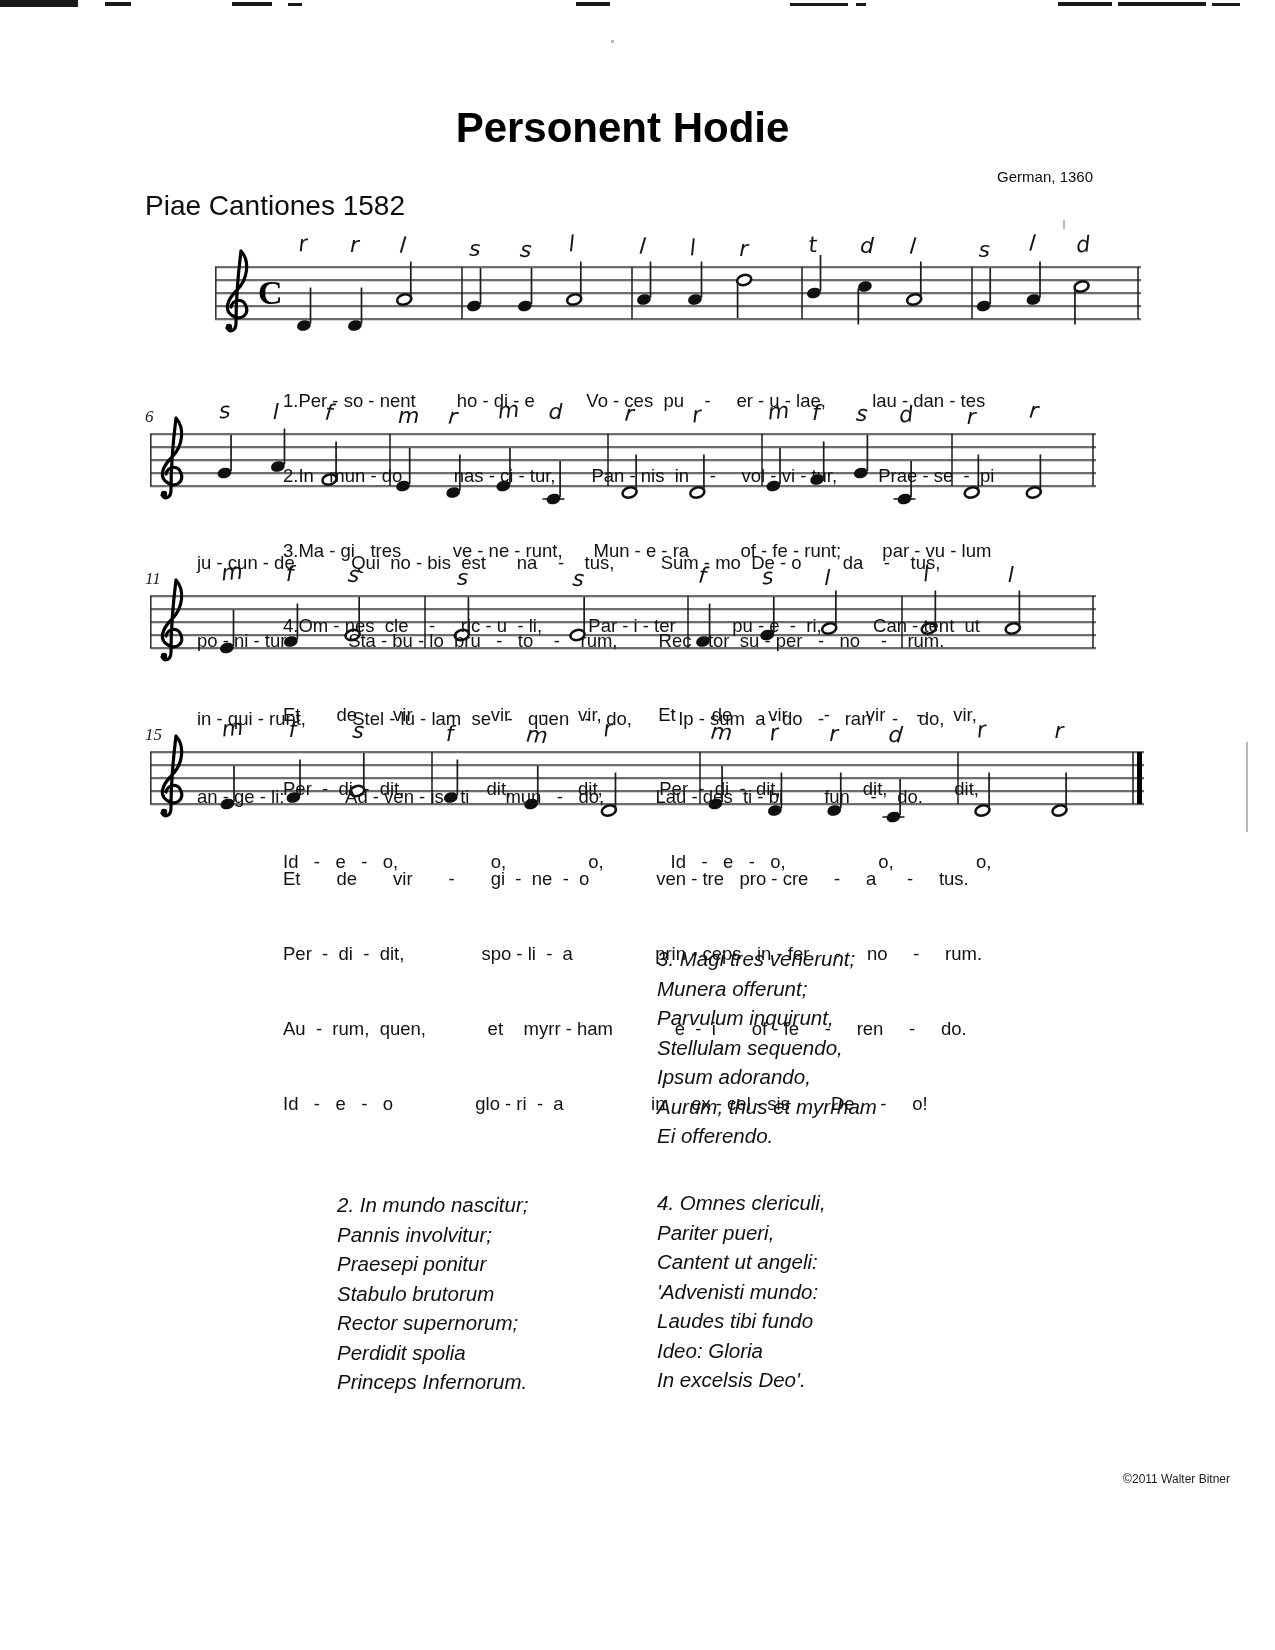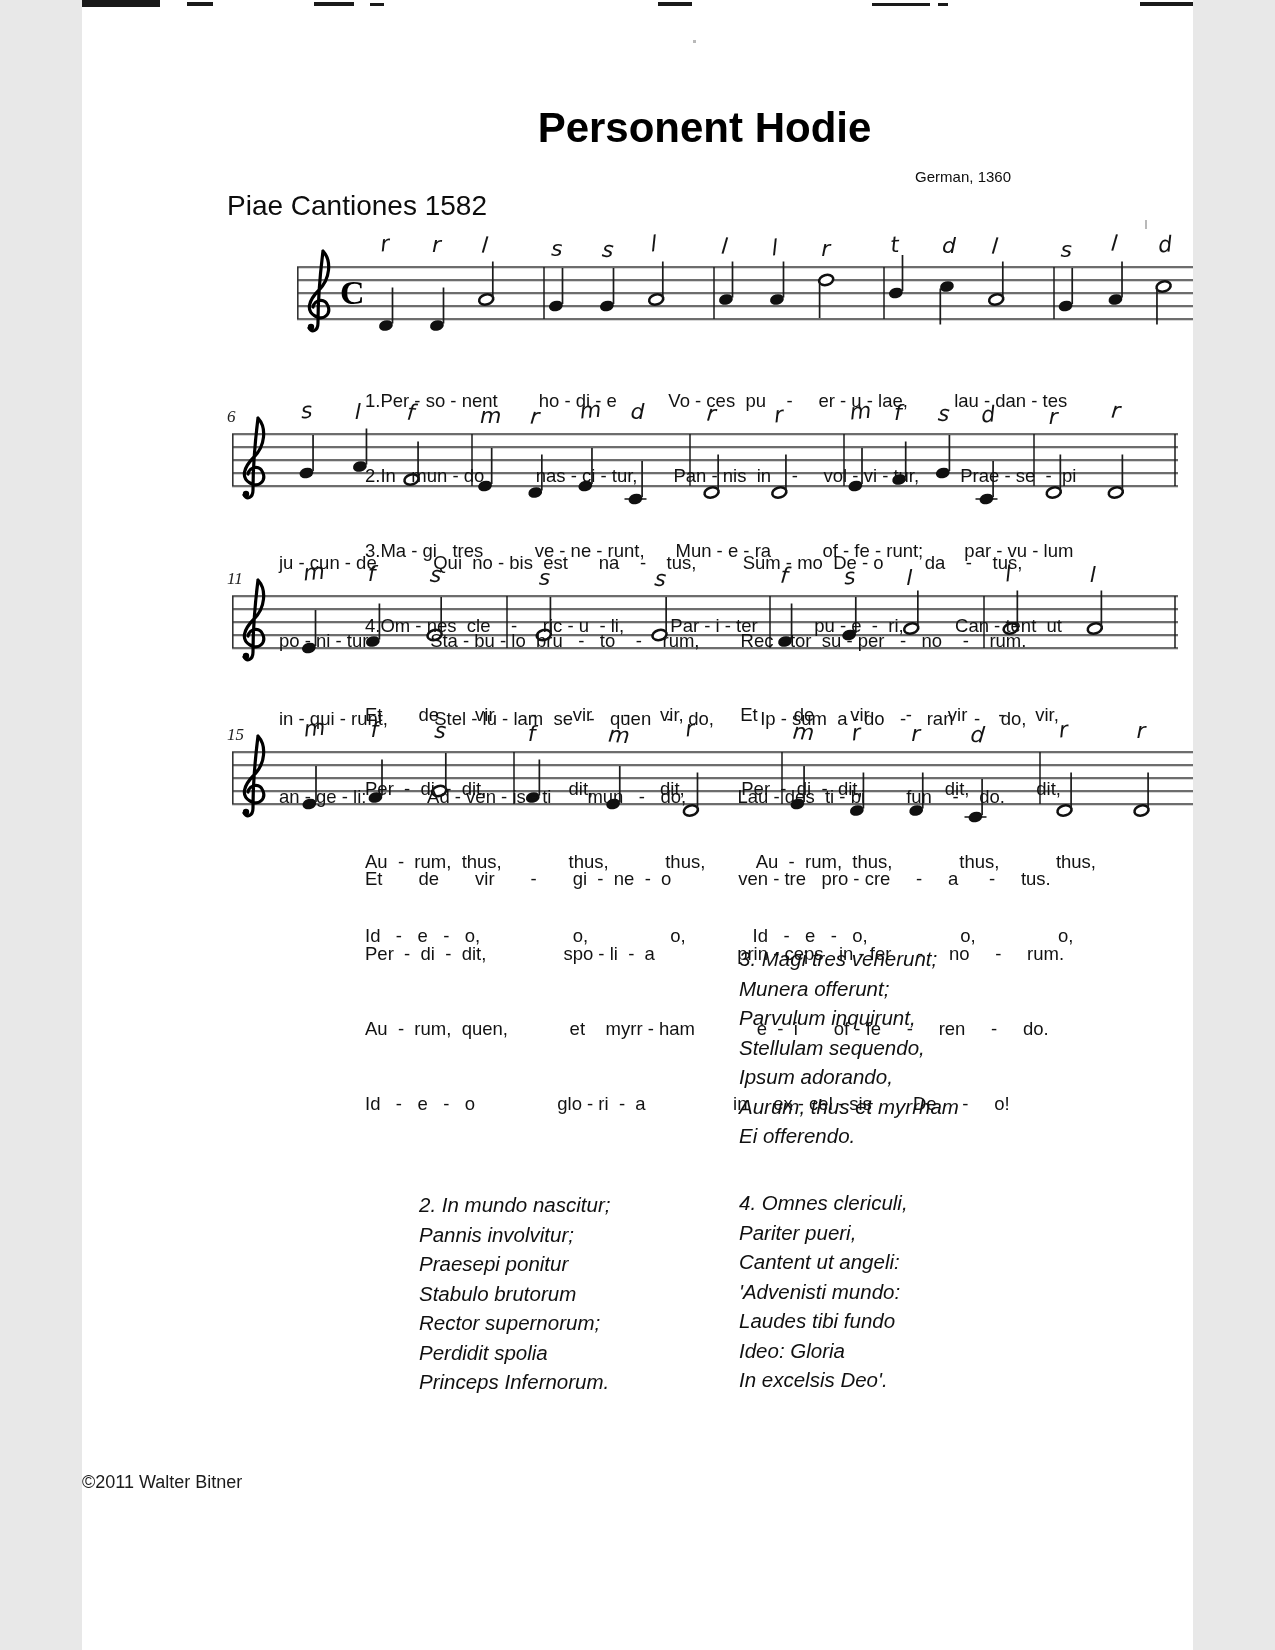--- a/index.html
+++ b/index.html
@@ -1,34 +1,34 @@
 <!DOCTYPE html>
 <html><head>
 <meta charset="utf-8">
 <style>
   html,body{margin:0;padding:0;background:#e8e8e8;}
   .sheet{
-    position:relative;width:1111px;height:1650px;background:#ffffff;
+    position:relative;width:1275px;height:1650px;background:#ffffff;
     font-family:"Liberation Sans",sans-serif;color:#111;overflow:hidden;
     margin:0 auto;
   }
   .artifact{position:absolute;background:#1a1a1a;}
   .artifact.light{background:#b9b9b9;}
   .page-title{
     position:absolute;left:0;top:104px;width:1245px;text-align:center;
     font-size:42px;font-weight:700;letter-spacing:0px;color:#000;
   }
   .attribution{position:absolute;right:182px;top:168px;font-size:15px;color:#0d0d0d;}
   .source-label{position:absolute;left:145px;top:190px;font-size:28px;color:#0d0d0d;}
   #music{position:absolute;left:0;top:0;pointer-events:none;}
   .lyrics-block{position:absolute;white-space:pre;font-size:18.5px;color:#121212;}
   .lyr-row{white-space:pre;}
   .verse{position:absolute;font-style:italic;font-size:20.5px;line-height:29.5px;color:#101010;}
   .verse .vline{white-space:pre;}
-  .copyright{position:absolute;left:0;top:1472px;width:1230px;text-align:left;font-size:18px;color:#1b1b1b;}
+  .copyright{position:absolute;left:0;top:1472px;width:1230px;text-align:right;font-size:12px;color:#1b1b1b;}
 </style>
 </head>
 <body>
 
 <div class="sheet">
 
   <div class="artifact" style="left:0;top:0;width:78px;height:7px;"></div>
   <div class="artifact" style="left:105px;top:2px;width:26px;height:4px;"></div>
   <div class="artifact" style="left:232px;top:2px;width:40px;height:4px;"></div>
   <div class="artifact" style="left:288px;top:3px;width:14px;height:3px;"></div>
@@ -395,21 +395,20 @@
   </div>
   <div class="lyrics-block" id="blk1" style="left: 197px; top: 498px; line-height: 26px;">
     <div class="lyr-row">ju - cun - de           Qui  no - bis  est      na    -    tus,         Sum - mo  De - o        da    -    tus,</div>
     <div class="lyr-row">po - ni - tur            Sta - bu - lo  bru   -   to    -    rum,        Rec - tor  su - per   -   no    -    rum.</div>
     <div class="lyr-row">in - qui - runt,         Stel - lu - lam  se   -   quen   -   do,         Ip - sum  a - do   -    ran    -    do,</div>
     <div class="lyr-row">an - ge - li:            Ad - ven - is - ti       mun   -   do,          Lau - des  ti - bi        fun    -    do.</div>
   </div>
   <div class="lyrics-block" id="blk2" style="left: 283px; top: 654px; line-height: 24.5px;">
     <div class="lyr-row">Et       de       vir       -       vir      -      vir,           Et       de       vir       -       vir      -      vir,</div>
     <div class="lyr-row">Per  -  di  -  dit,                dit,             dit,           Per  -  di  -  dit,                dit,             dit,</div>
-    <div class="lyr-row">Au  -  rum,  thus,             thus,           thus,          Au  -  rum,  thus,             thus,           thus,</div>
     <div class="lyr-row">Id   -   e   -   o,                  o,                o,             Id   -   e   -   o,                  o,                o,</div>
   </div>
   <div class="lyrics-block" id="blk3" style="left: 283px; top: 816px; line-height: 25px;">
     <div class="lyr-row">Et       de       vir       -       gi  -  ne  -  o             ven - tre   pro - cre     -     a      -     tus.</div>
     <div class="lyr-row">Per  -  di  -  dit,               spo - li  -  a                prin - ceps   in - fer     -     no     -     rum.</div>
     <div class="lyr-row">Au  -  rum,  quen,            et    myrr - ham            e  -  i       of - fe     -     ren     -     do.</div>
     <div class="lyr-row">Id   -   e   -   o                glo - ri  -  a                 in     ex - cel - sis        De     -     o!</div>
   </div>
 
   <div class="verse" style="left:337px;top:1190px;">

